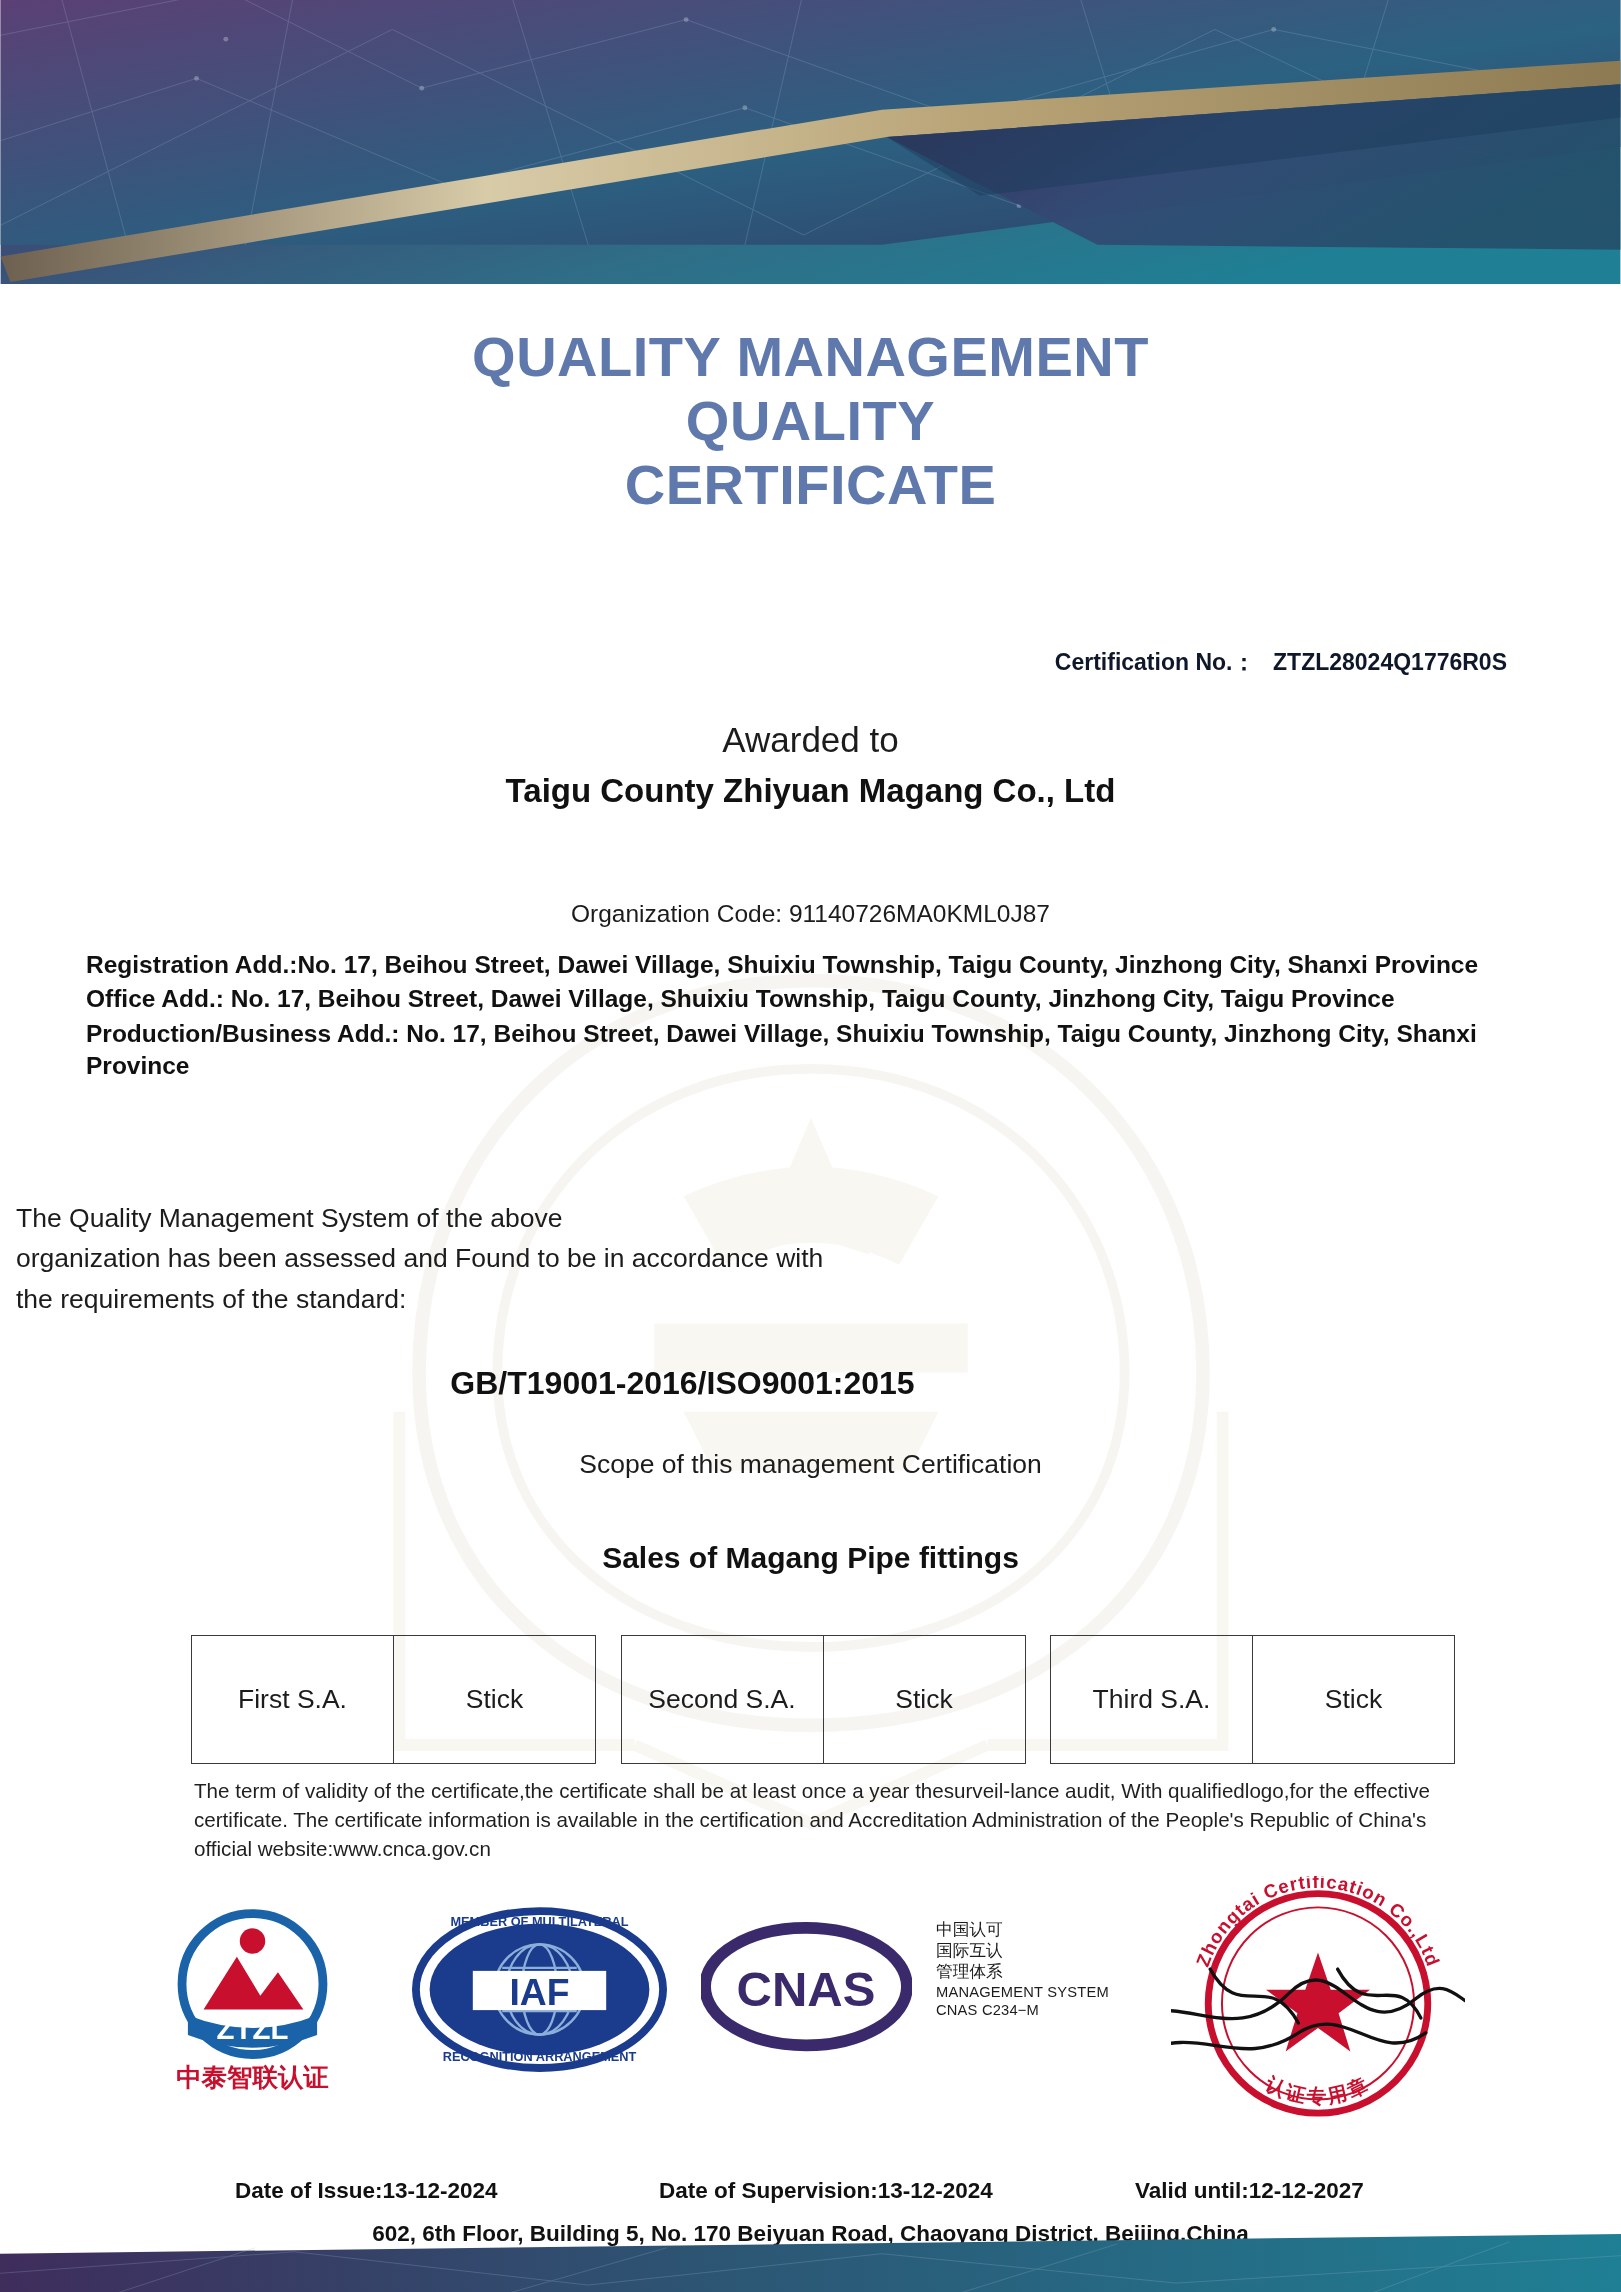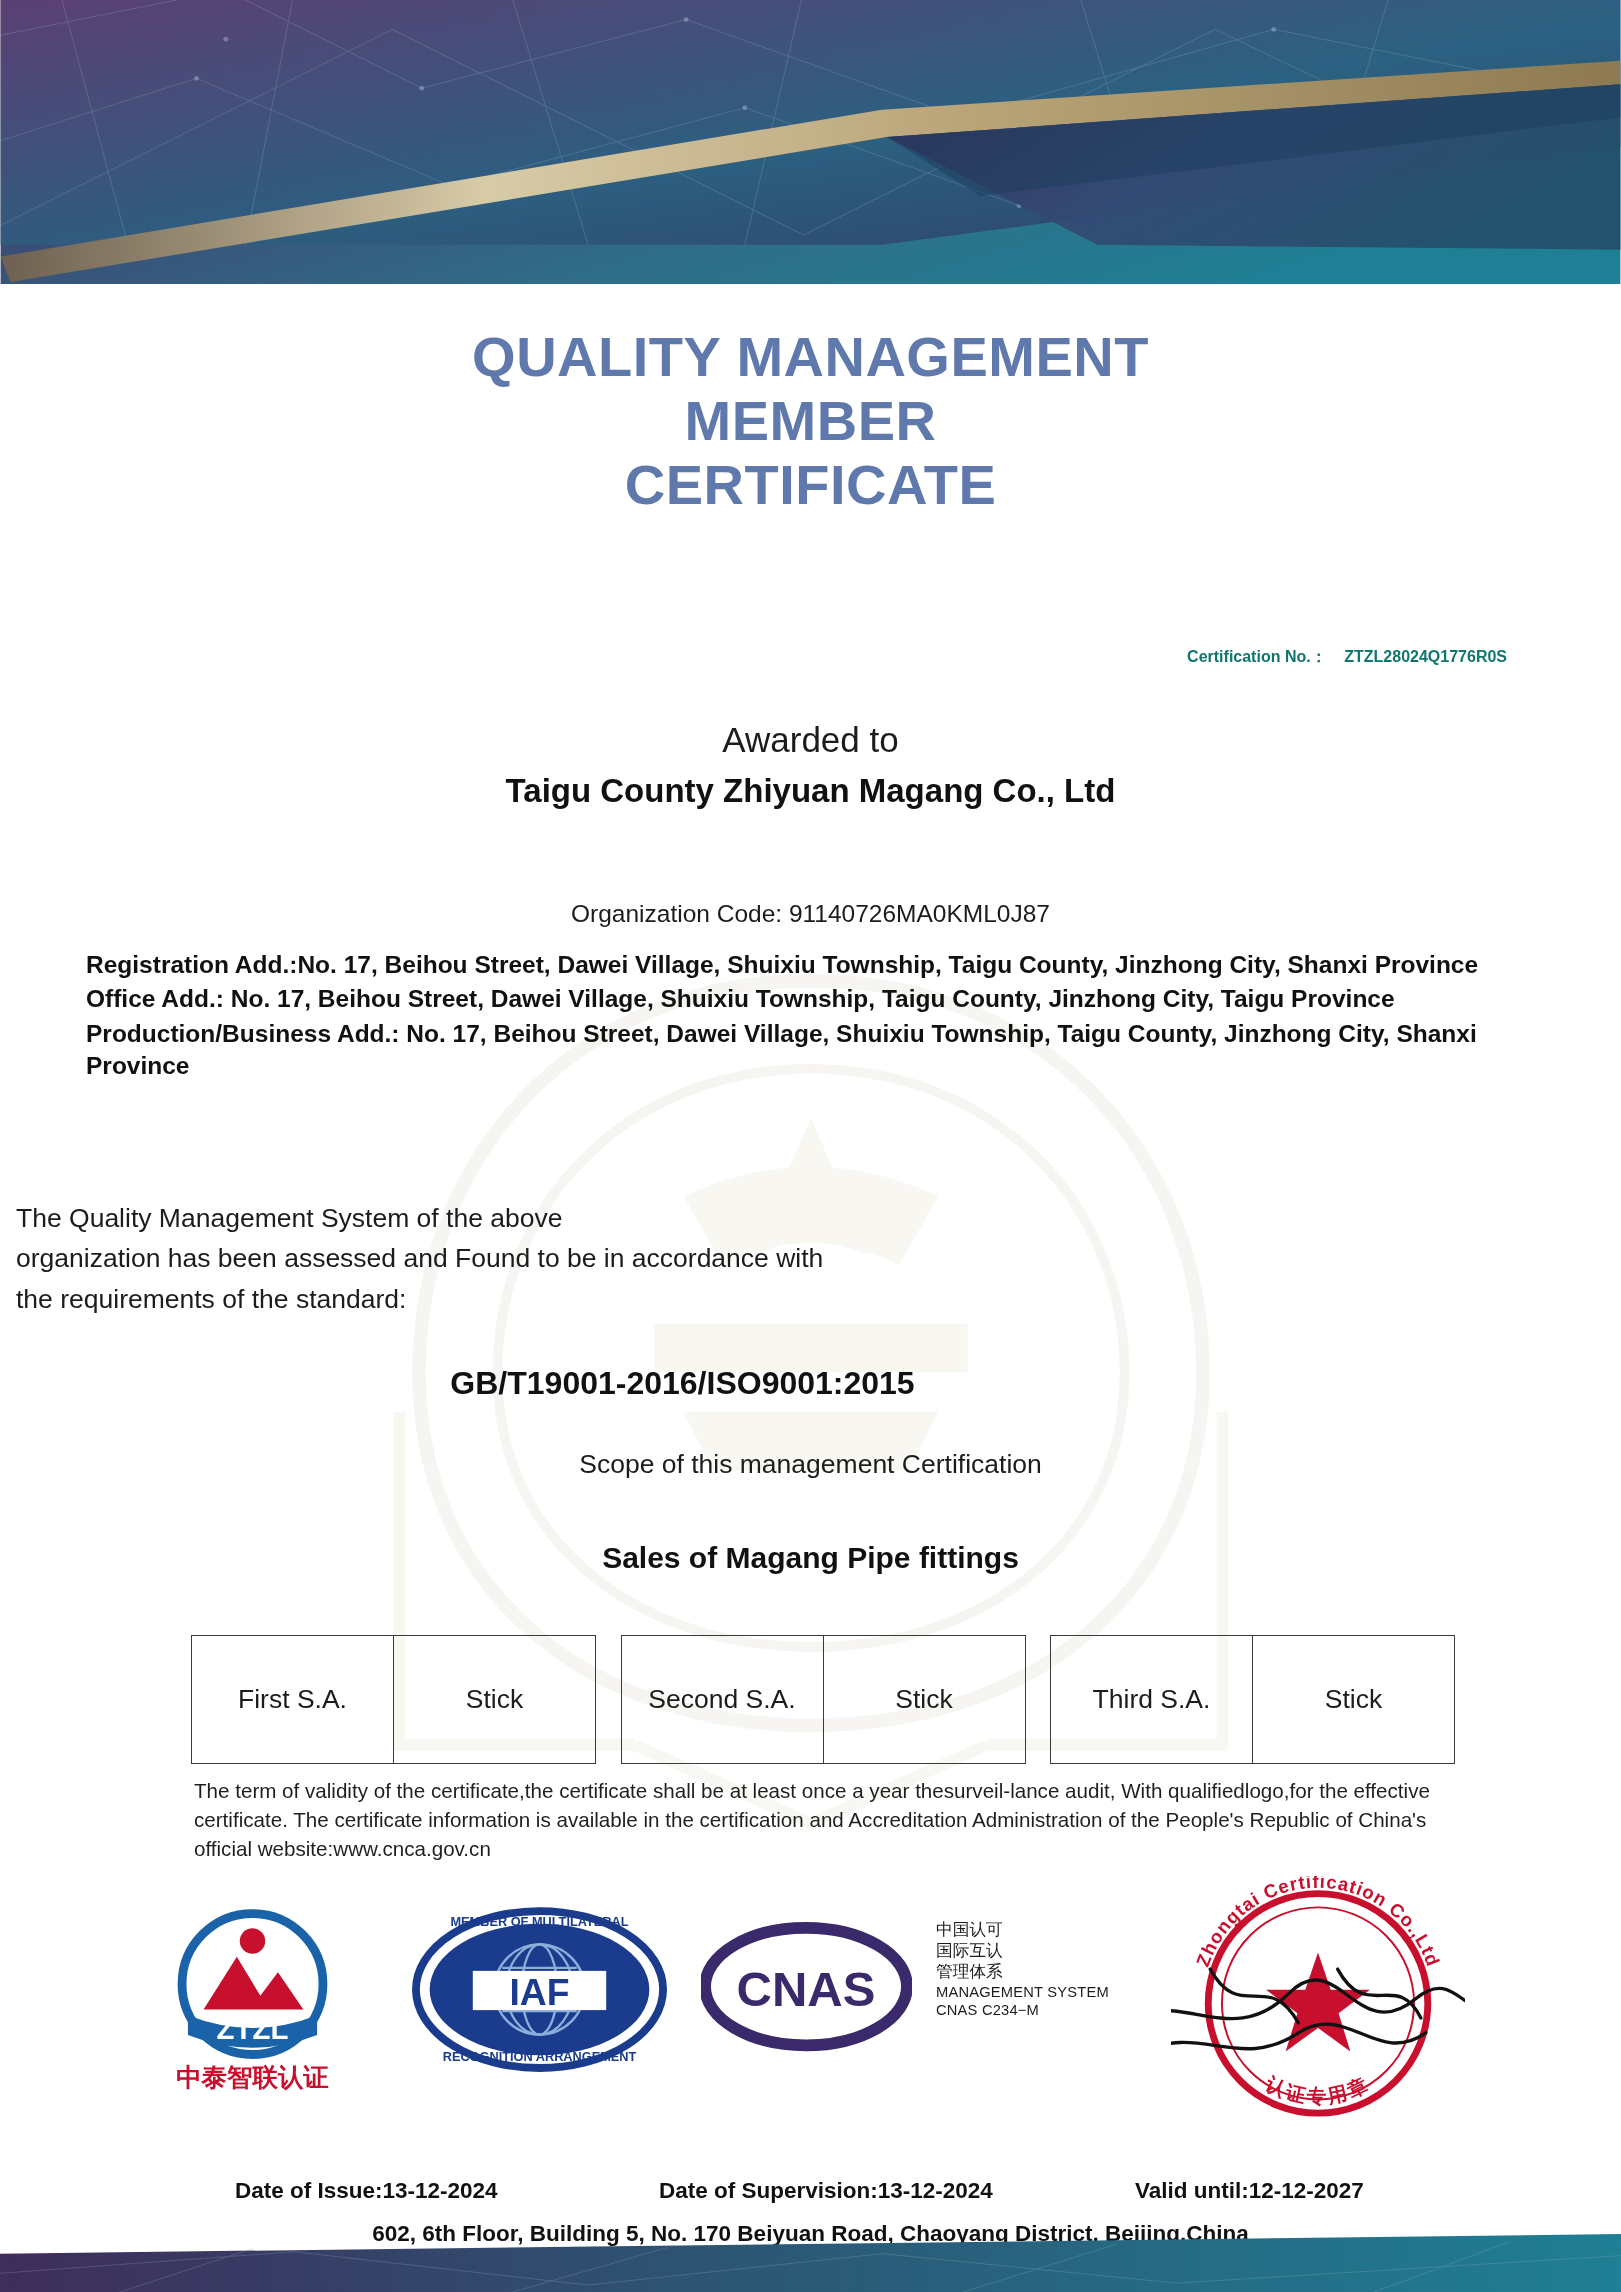--- a/index.html
+++ b/index.html
@@ -70,22 +70,22 @@
     font-weight: 700;
     color: #6079ad;
     letter-spacing: 0.5px;
     line-height: 1.14;
   }
 
   .cert-no {
     position: absolute;
     right: 127px;
     top: 647px;
-    font-size: 16px;
-    color: #0f766e;
+    font-size: 23px;
+    color: #0f172a;
     font-weight: 600;
     white-space: nowrap;
   }
   .cert-no .label { font-weight: 600; }
   .cert-no .value { margin-left: 17.6px; font-weight: 700; }
 
   .awarded-to {
     position: absolute;
     left: 0;
     top: 720px;
@@ -331,21 +331,21 @@
         <path d="M1020,560 L1020,900 L780,900"></path>
         <path d="M420,900 L600,980 L780,900"></path>
       </g>
     </svg>
   </div>
 
   <div class="content">
 
     <div class="title-block">
       <div class="title-line">QUALITY MANAGEMENT</div>
-      <div class="title-line">MEMBER</div>
+      <div class="title-line">QUALITY</div>
       <div class="title-line">CERTIFICATE</div>
     </div>
 
     <div class="cert-no">
       <span class="label">Certification No.：</span><span class="value">ZTZL28024Q1776R0S</span>
     </div>
 
     <div class="awarded-to">Awarded to</div>
 
     <div class="org-name">Taigu County Zhiyuan Magang Co., Ltd</div>

